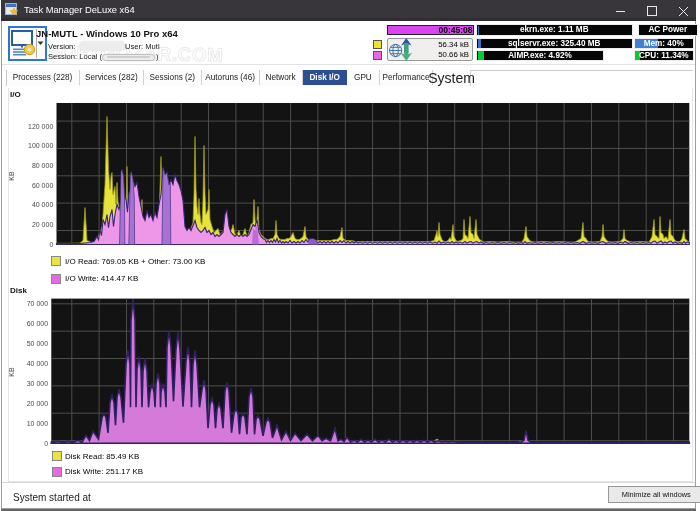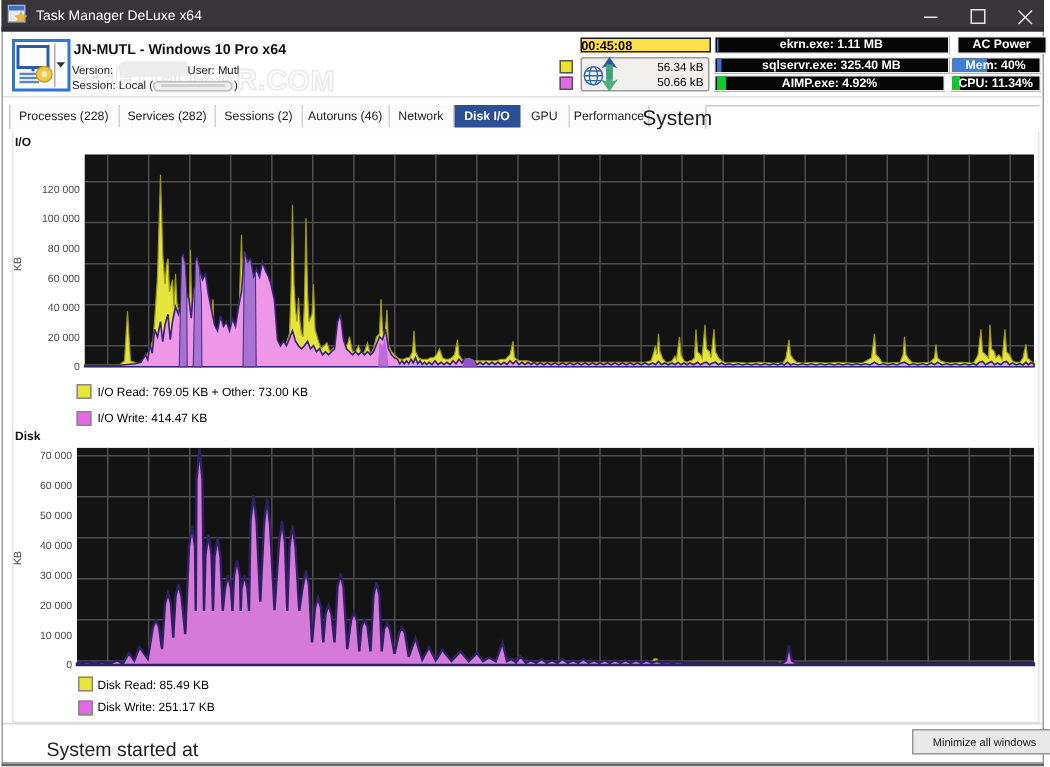--- a/index.html
+++ b/index.html
@@ -33,30 +33,30 @@
 <rect x="2" y="3" width="20" height="14" fill="#fff" stroke="#2a5ca8" stroke-width="2"></rect>
 <line x1="12" y1="17" x2="12" y2="19.5" stroke="#2a5ca8" stroke-width="2"></line>
 <rect x="3" y="20.5" width="13" height="1.6" fill="#5b85bd"></rect>
 <rect x="3" y="23.2" width="13" height="1.6" fill="#5b85bd"></rect>
 <rect x="3" y="25.9" width="13" height="1.6" fill="#5b85bd"></rect>
 <circle cx="19.5" cy="21.5" r="5.2" fill="#f3c64b" stroke="#caa21d"></circle>
 <circle cx="19.5" cy="21.5" r="2" fill="#fbe9b6"></circle>
 <line x1="26.5" y1="1" x2="26.5" y2="30" stroke="#b0b0b0"></line>
 <path d="M27.6 13.5 L33.4 13.5 L30.5 17 Z" fill="#333"></path>
 </svg>
-<div class="abs" style="left:49px;top:27.5px;font-size:9.5px;font-weight:bold;color:#111">JN-MUTL - Windows 10 Pro x64</div>
+<div class="abs" style="left:36px;top:27.5px;font-size:9.5px;font-weight:bold;color:#111">JN-MUTL - Windows 10 Pro x64</div>
 <div class="abs" style="left:48px;top:42px;font-size:7.6px;color:#222">Version:</div>
 <div class="abs" style="left:80px;top:42px;width:45px;height:8px;background:#ececec;border-radius:4px;box-shadow:0 0 2px 1px #e6e6e6"></div>
 <div class="abs" style="left:125px;top:42px;font-size:7.6px;color:#222">User: Mutl</div>
 <div class="abs" style="left:48px;top:52px;font-size:7.6px;color:#222">Session: Local (</div>
 <div class="abs" style="left:102px;top:53.5px;width:53px;height:7px;background:#ededed;border:1px solid #bdbdbd;border-radius:4px;box-shadow:0 0 2px #ddd"></div>
 <div class="abs" style="left:107px;top:56px;width:43px;height:2px;background:#cfcfcf;border-radius:1px"></div>
 <div class="abs" style="left:156px;top:52px;font-size:7.6px;color:#222">)</div>
 
-<div class="abs" style="left:386.5px;top:24.5px;width:87px;height:10.5px;background:#fde047;border:1px solid #222;color:#000;font-size:8.5px;font-weight:bold;text-align:left;line-height:9.5px">00:45:08</div>
+<div class="abs" style="left:386.5px;top:24.5px;width:87px;height:10.5px;background:#d946ef;border:1px solid #222;color:#000;font-size:8.5px;font-weight:bold;text-align:right;line-height:9.5px">00:45:08</div>
 <div class="abs" style="left:373px;top:39.5px;width:9px;height:9px;background:#ece32a;border:1px solid #555"></div>
 <div class="abs" style="left:373px;top:50.5px;width:9px;height:9px;background:#e36ae3;border:1px solid #555"></div>
 <div class="abs" style="left:387px;top:37.5px;width:86px;height:23.5px;background:#f0efee;border:1px solid #999;border-radius:2px"></div>
 <svg class="abs" style="left:388px;top:37px" width="28" height="25" viewBox="0 0 28 25">
 <g stroke="#2f6aa8" stroke-width="0.9" fill="none">
 <circle cx="7.6" cy="13.5" r="6.1"></circle>
       <ellipse cx="7.6" cy="13.5" rx="2.7" ry="6.1"></ellipse>
 <line x1="1.5" y1="13.5" x2="13.7" y2="13.5"></line>
       <line x1="2.5" y1="10.3" x2="12.7" y2="10.3"></line>
       <line x1="2.5" y1="16.7" x2="12.7" y2="16.7"></line>
@@ -66,21 +66,21 @@
 </svg>
 <div class="abs" style="left:0;top:40px;width:469px;font-size:7.8px;color:#000;text-align:right">56.34 kB</div>
 <div class="abs" style="left:0;top:49.8px;width:469px;font-size:7.8px;color:#000;text-align:right">50.66 kB</div>
 
 <div class="bbox" style="left:476px;top:24px;width:156.5px;height:11.5px">
     <span>ekrn.exe: 1.11 MB</span>
   </div>
 <div class="bbox" style="left:476px;top:37.5px;width:156.5px;height:11px">
     <span style="position:relative;z-index:2">sqlservr.exe: 325.40 MB</span>
   </div>
-<div class="bbox" style="left:476px;top:50px;width:154px;height:11px">
+<div class="bbox" style="left:476px;top:50px;width:128px;height:11px">
     <span style="position:relative;z-index:2">AIMP.exe: 4.92%</span>
   </div>
 <div class="abs" style="left:477.5px;top:25.5px;width:1.5px;height:9px;background:#3a6fd0"></div>
 <div class="abs" style="left:477.5px;top:38.5px;width:3.5px;height:9px;background:#3a6fd0"></div>
 <div class="abs" style="left:477.5px;top:51px;width:6.5px;height:9px;background:#08cc2c"></div>
 
 <div class="bbox" style="left:638px;top:24px;width:59.5px;height:11.5px">
     <span>AC Power</span>
   </div>
 <div class="bbox" style="left:634px;top:37.5px;width:59.5px;height:11px">
@@ -209,14 +209,14 @@
 <div class="abs" style="left:65px;top:256.5px;font-size:8px;color:#000">I/O Read: 769.05 KB + Other: 73.00 KB</div>
 <div class="abs" style="left:51px;top:273.5px;width:10px;height:10px;background:#e36ae3;border:1px solid #888"></div>
 <div class="abs" style="left:65px;top:274px;font-size:8px;color:#000">I/O Write: 414.47 KB</div>
 
 <div class="abs" style="left:52px;top:451px;width:10px;height:10px;background:#e8e53c;border:1px solid #888"></div>
 <div class="abs" style="left:65px;top:451.5px;font-size:8px;color:#000">Disk Read: 85.49 KB</div>
 <div class="abs" style="left:52px;top:466.5px;width:10px;height:10px;background:#e36ae3;border:1px solid #888"></div>
 <div class="abs" style="left:65px;top:467px;font-size:8px;color:#000">Disk Write: 251.17 KB</div>
 
 <div class="abs" style="left:2px;top:481.5px;width:693px;height:1px;background:#d8d8d8"></div>
-<div class="abs" style="left:31px;top:491.5px;font-size:13px;color:#222">System started at</div>
+<div class="abs" style="left:13px;top:491.5px;font-size:10px;color:#222">System started at</div>
 <div class="abs" style="left:607.8px;top:486.4px;width:97px;height:16.4px;background:#e9e9e9;border:1px solid #979797;color:#111;font-size:7.4px;display:flex;align-items:center;justify-content:center">Minimize all windows</div>
 
 </body></html>

